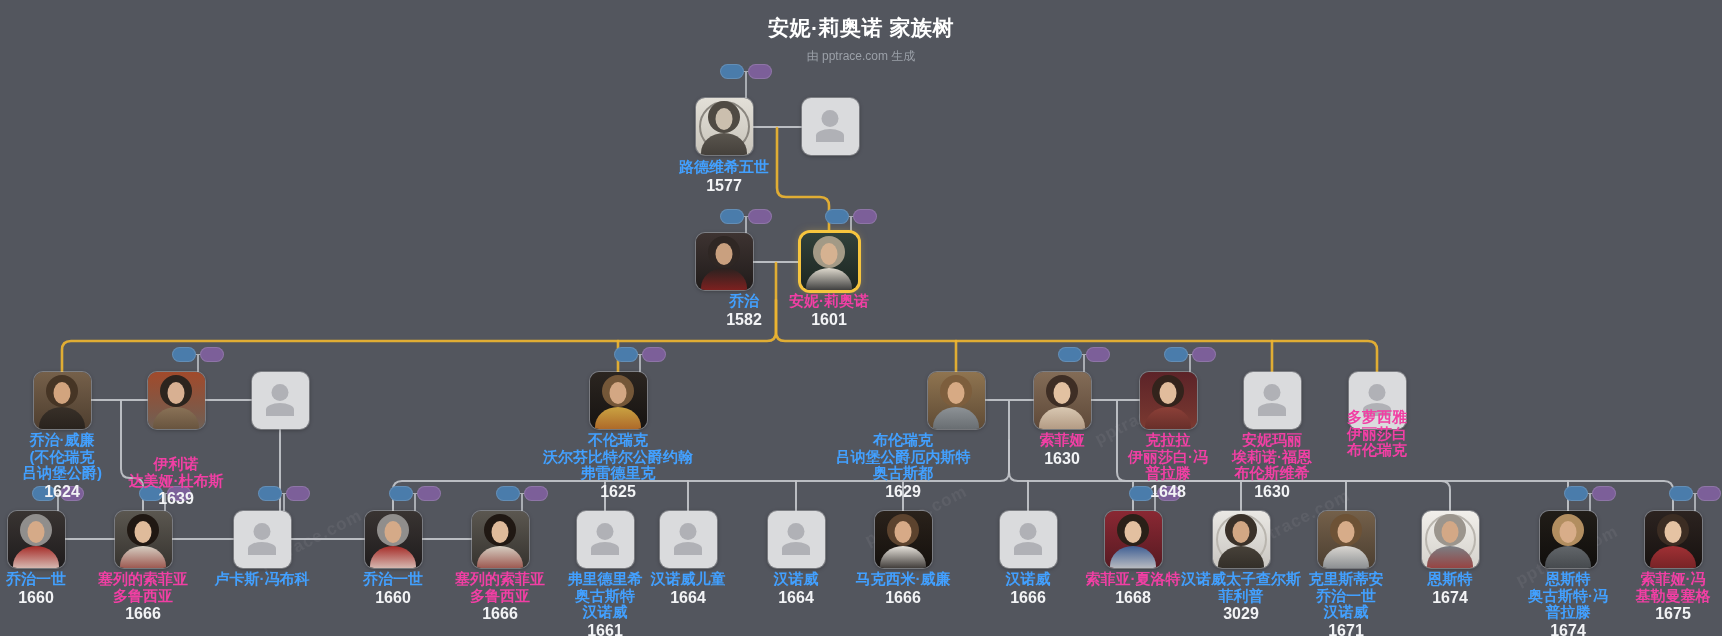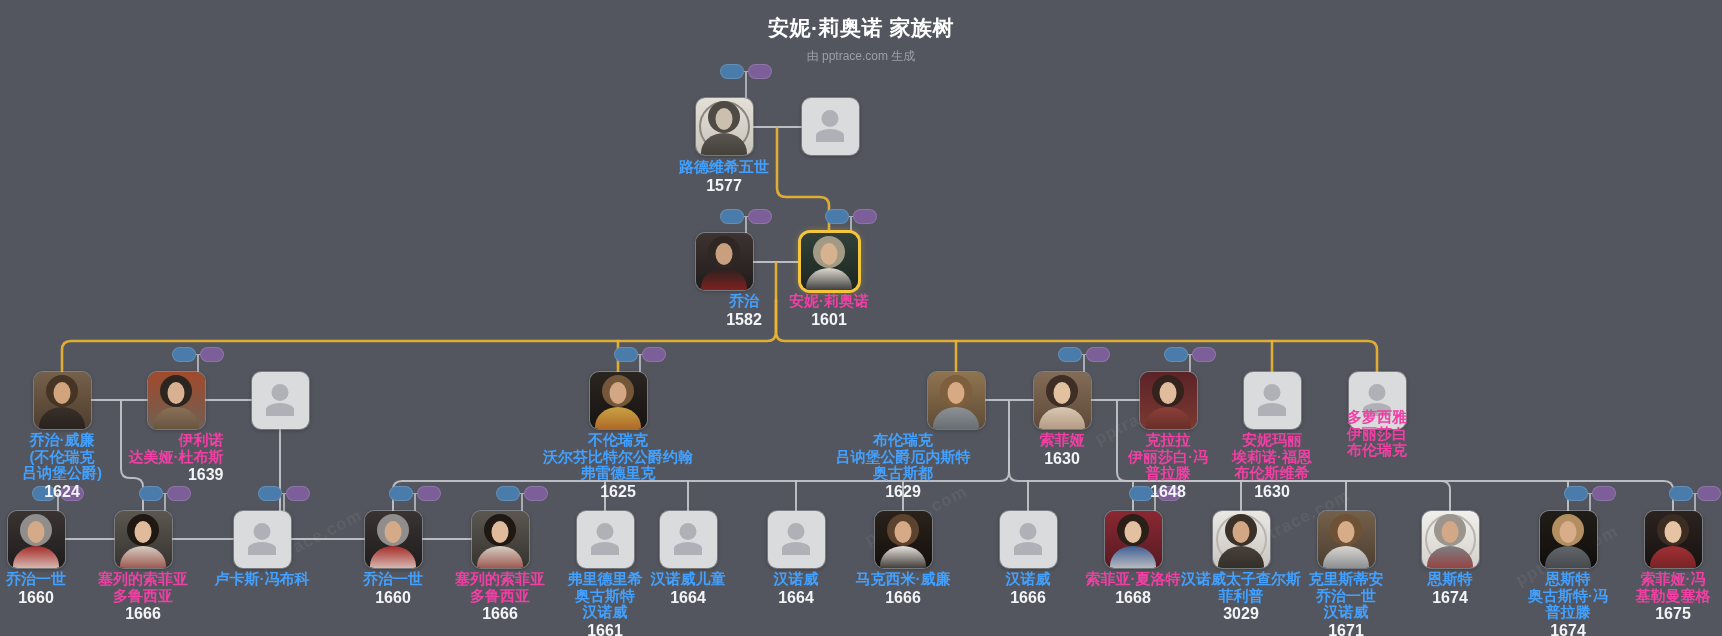--- a/index.html
+++ b/index.html
@@ -156,21 +156,21 @@
         <div class="pill b"></div>
         <div class="pill p"></div>
       </div>
       <div class="person" style="left: 147.5px; top: 372px;">
         <div class="portrait" style="background: linear-gradient(rgb(161, 74, 43), rgb(110, 96, 85));">
           <div class="hair" style="background: rgb(44, 36, 30);"></div>
           <div class="face" style="background: rgb(216, 176, 146);"></div>
           <div class="body" style="background: linear-gradient(rgb(138, 114, 87), rgb(95, 76, 56));"></div>
         </div>
       </div>
-      <div class="plabel" style="left: 176px; top: 432px; text-align: right;">
+      <div class="plabel" style="left: 176px; top: 456px;">
         <div class="nline f">伊利诺</div>
         <div class="nline f">达美娅·杜布斯</div>
         <div class="yline">1639</div>
       </div>
       <div class="person" style="left: 251.5px; top: 372px;">
         <div class="portrait ph">
           <div class="ph-head"></div>
           <div class="ph-sh"></div>
         </div>
       </div>

